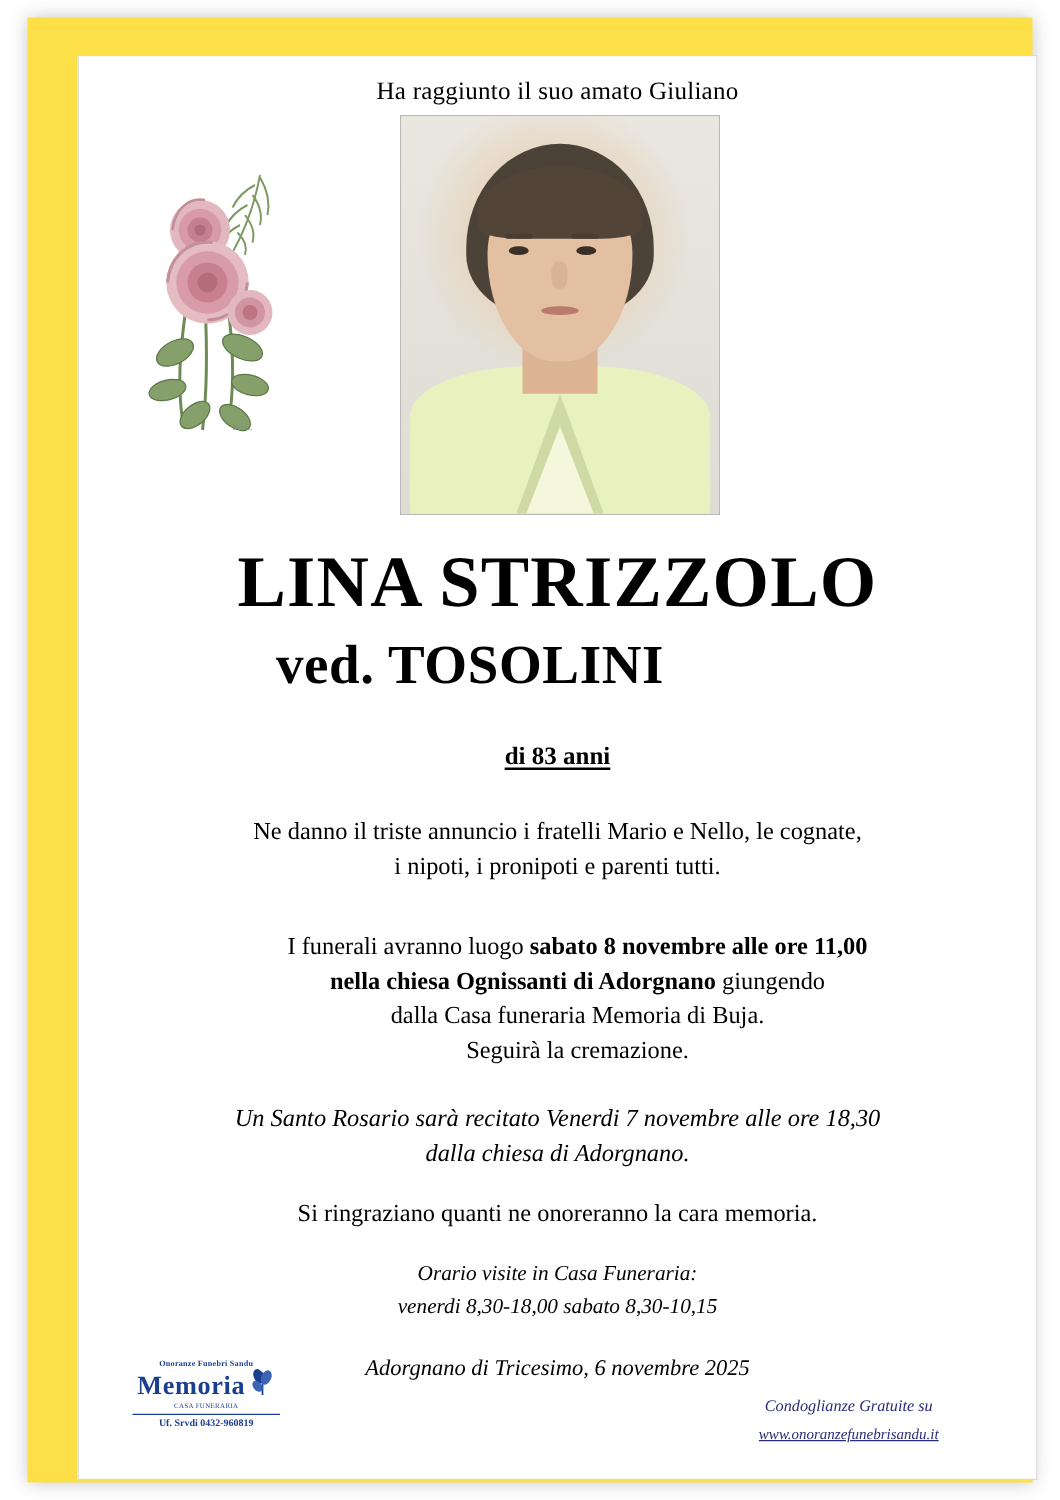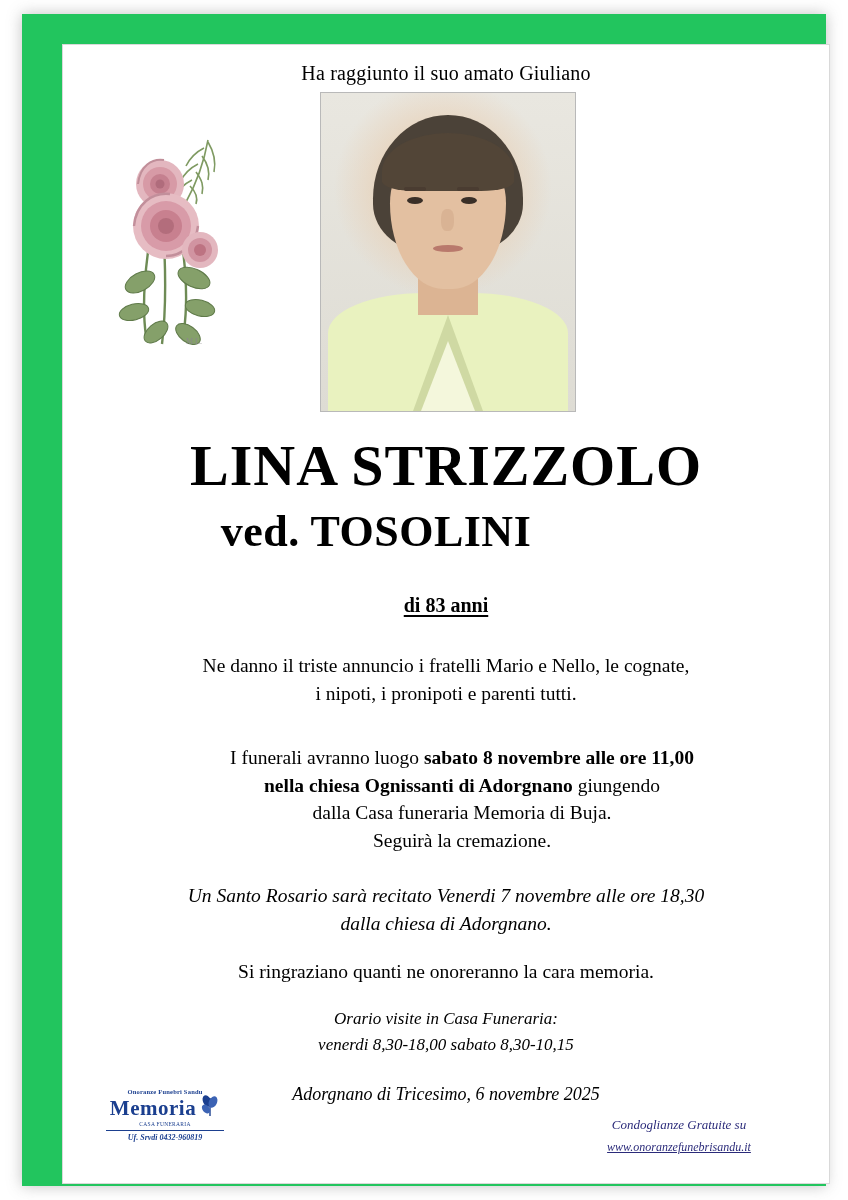--- a/index.html
+++ b/index.html
@@ -20,21 +20,21 @@
     height: 1200px;
     background: #ffffff;
   }
   
   .card {
     position: absolute;
     left: 22px;
     top: 14px;
     width: 804px;
     height: 1172px;
-    background: #22c55e;
+    background: #fde047;
     box-shadow: 0 0 14px rgba(120,120,120,0.45);
   }
   .card-inner-border {
     position: absolute;
     left: 40px;
     top: 30px;
     width: 768px;
     height: 1140px;
     border: 1px solid #d9d9d9;
     background: #ffffff;
@@ -277,21 +277,20 @@
   .logo-rule {
     margin: 3px auto 2px auto;
     width: 118px;
     height: 1px;
     background: #1b3f8f;
   }
   .logo-phone {
     font-size: 8px;
     color: #1b3f8f;
     font-weight: bold;
-    font-style: italic;
   }
   .logo-row {
     display: flex;
     align-items: center;
     justify-content: center;
     gap: 4px;
   }
 
   
   .cond {

